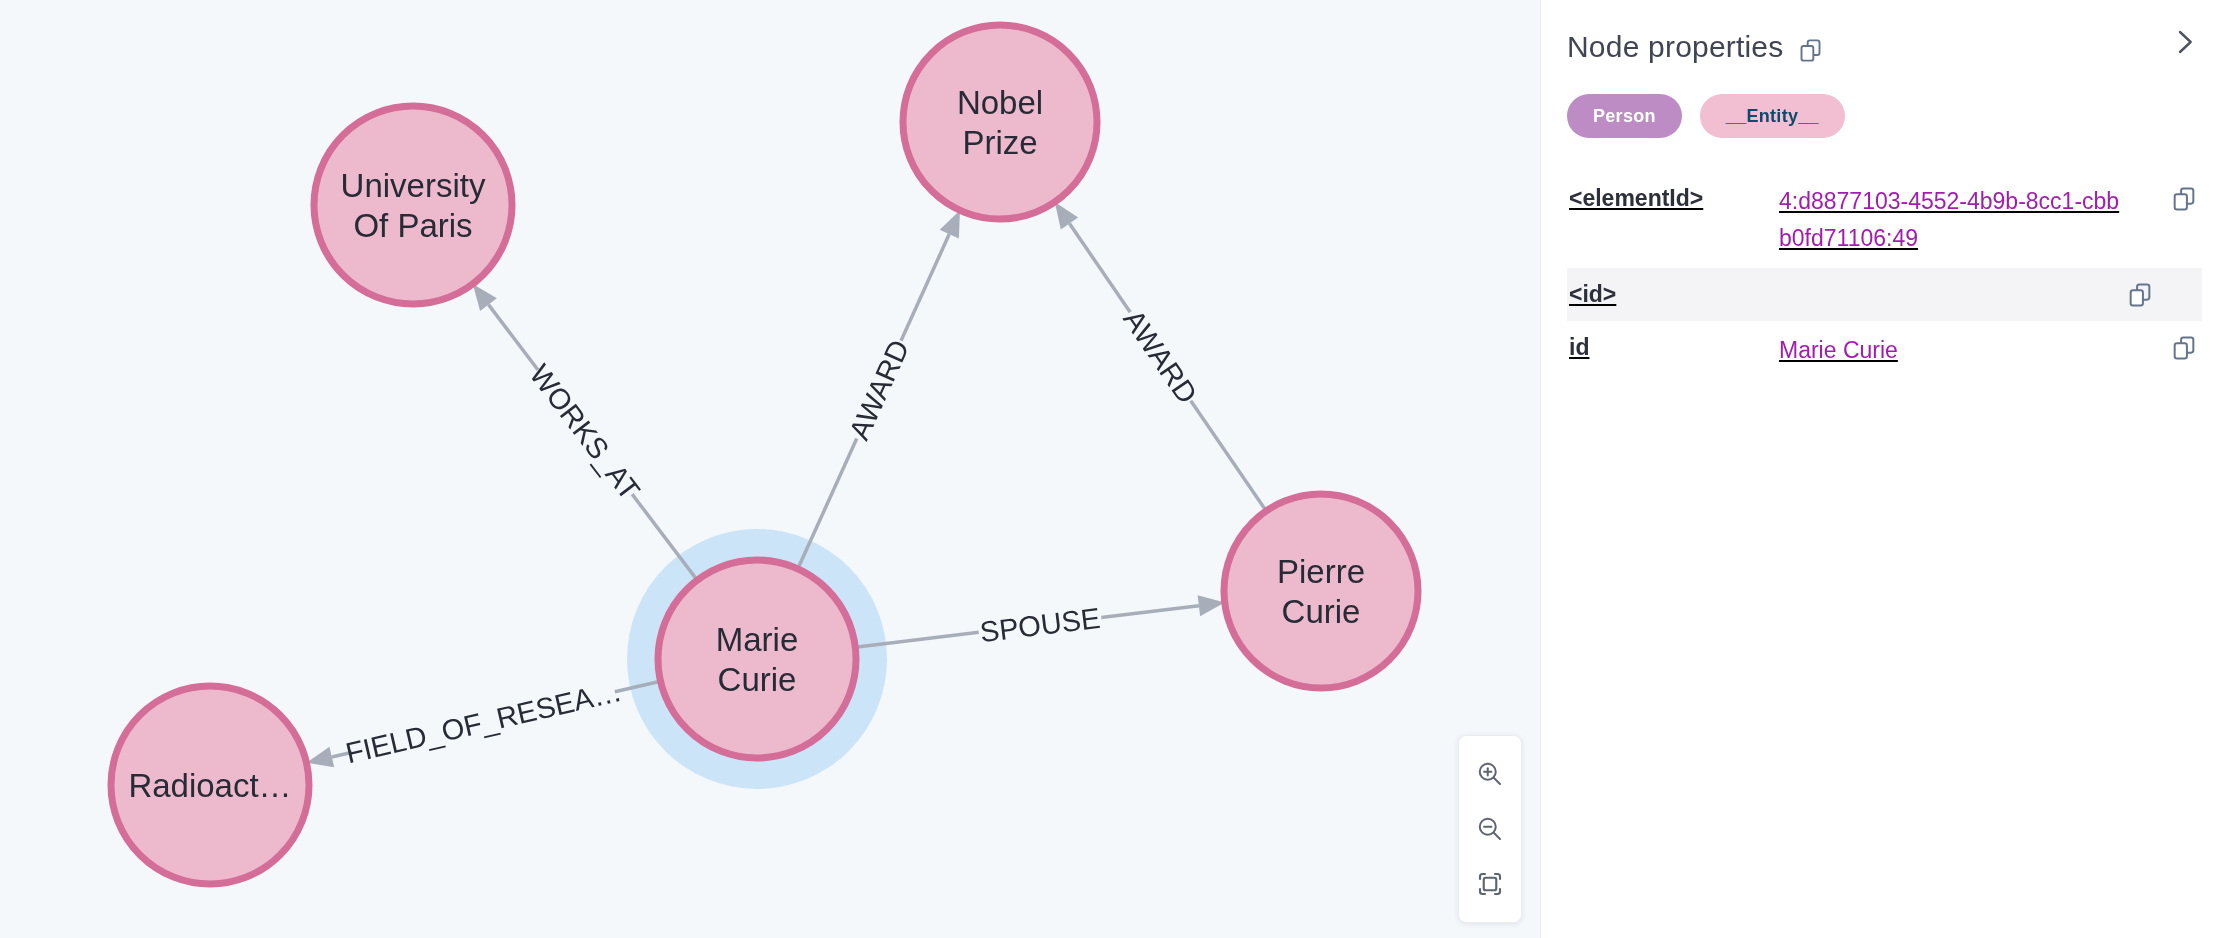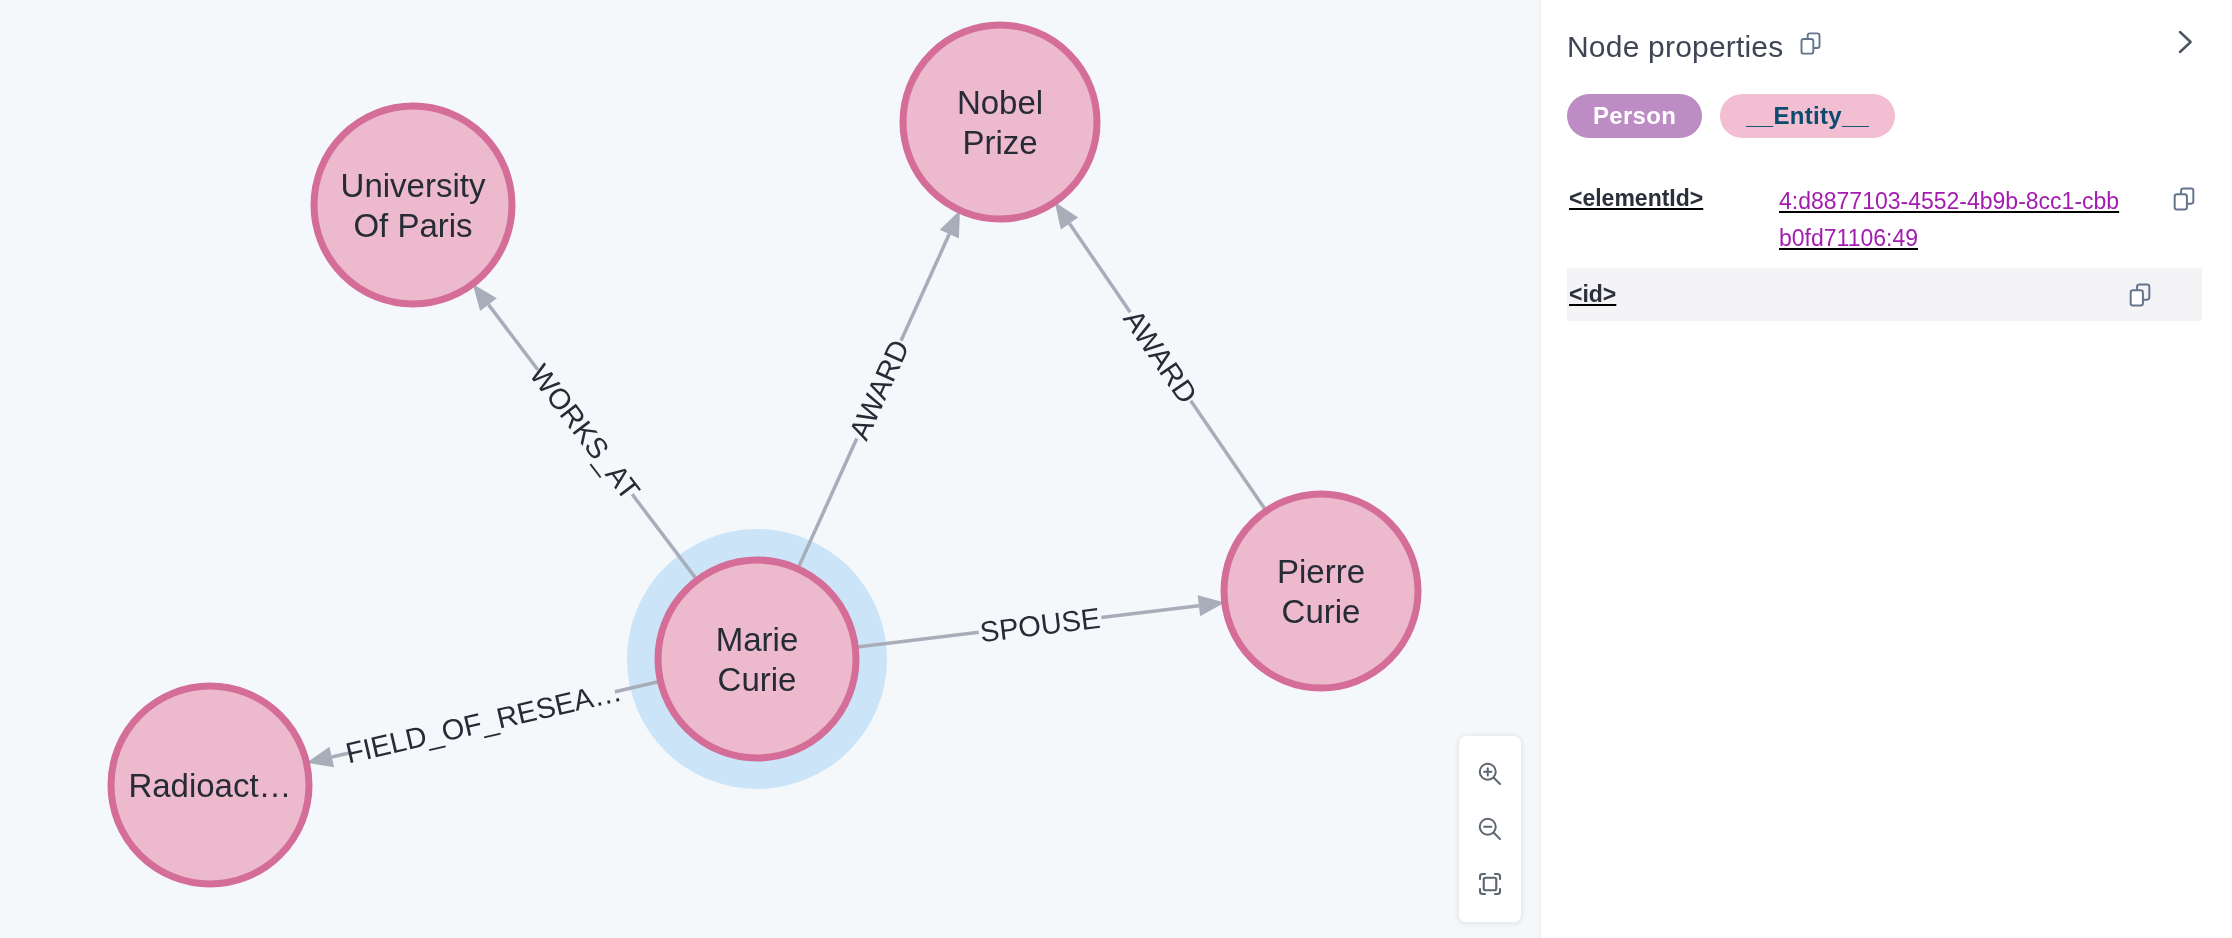--- a/index.html
+++ b/index.html
@@ -26,31 +26,31 @@
     background:none;border:none;padding:0;margin:0;width:34px;height:34px;
     display:flex;align-items:center;justify-content:center;cursor:pointer;color:#5d6570;
   }
   .zoom-toolbar svg{width:30px;height:30px;}
   
   .panel{
     position:relative;width:692px;height:938px;box-sizing:border-box;
     background:#ffffff;border-left:1px solid #ebedf0;
     padding:30px 30px 0 26px;
   }
-  .panel-header{display:flex;align-items:flex-start;gap:14px;}
+  .panel-header{display:flex;align-items:flex-end;gap:14px;}
   .panel-title{font-size:30px;color:#3f4554;letter-spacing:.2px;}
   .icon-btn{background:none;border:none;padding:0;margin:0;cursor:pointer;color:#64748b;display:inline-flex;}
   .icon-btn svg{width:27px;height:27px;}
   .collapse-btn{position:absolute;top:26px;right:32px;color:#4d5460;}
   .collapse-btn svg{width:32px;height:32px;}
   .badges{display:flex;gap:18px;margin-top:30px;}
   .label-badge{
     display:inline-flex;align-items:center;justify-content:center;
     height:44px;padding:0 26px;border-radius:22px;
-    font-size:24px;font-weight:bold;letter-spacing:.3px;
+    font-size:18px;font-weight:bold;letter-spacing:.3px;
   }
   .prop-list{margin-top:34px;}
   .prop-row{
     display:grid;grid-template-columns:210px 1fr 44px;
     align-items:start;padding:11px 4px 11px 2px;box-sizing:border-box;text-decoration:underline;
   }
   .prop-row.zebra{background:#f4f4f6;}
   .prop-key{font-size:23px;font-weight:bold;color:#2b303b;line-height:1.35;}
   .prop-value{font-size:23px;color:#a21caf;line-height:1.6;max-width:345px;word-break:break-all;}
   .prop-copy{justify-self:end;margin-top:2px;}
@@ -205,14 +205,26 @@
       <span class="prop-key">&lt;id&gt;</span>
       <button class="icon-btn prop-copy">
         <span style="display:inline-flex">
           <svg viewBox="0 0 24 24" fill="none" stroke="currentColor" stroke-width="1.7">
             <rect x="9.5" y="3" width="10.5" height="13" rx="2"></rect>
             <rect x="4" y="8" width="10.5" height="13" rx="2" fill="#ffffff"></rect>
           </svg>
         </span>
       </button>
     </div>
+    <div class="prop-row">
+      <span class="prop-key">id</span>
+      <span class="prop-value">Marie Curie</span>
+      <button class="icon-btn prop-copy">
+        <span style="display:inline-flex">
+          <svg viewBox="0 0 24 24" fill="none" stroke="currentColor" stroke-width="1.7">
+            <rect x="9.5" y="3" width="10.5" height="13" rx="2"></rect>
+            <rect x="4" y="8" width="10.5" height="13" rx="2" fill="#ffffff"></rect>
+          </svg>
+        </span>
+      </button>
+    </div>
   </div>
 </div>
 
 </body></html>

